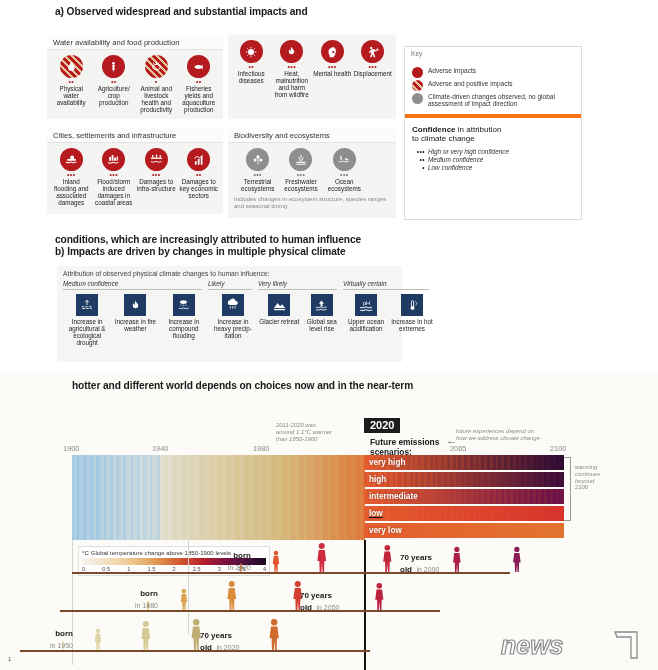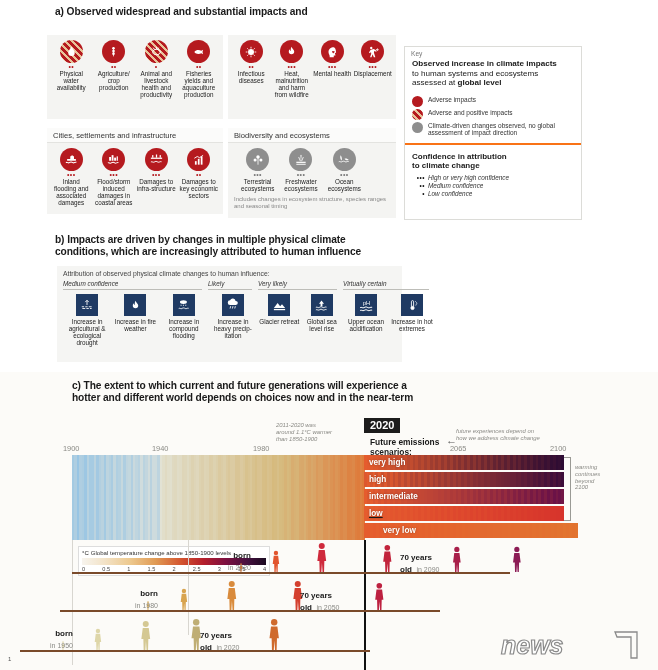--- a/index.html
+++ b/index.html
@@ -26,21 +26,21 @@
   .note{font-size:6px;line-height:7px;color:#888;padding:1px 6px 4px 6px;font-style:normal;}
 
   
   #key{position:absolute;left:404px;top:46px;width:176px;height:172px;background:#fff;border:1px solid #dcdcd8;}
   #key .kh{font-size:6.6px;color:#777;padding:3px 0 2px 6px;}
   #key .kt{font-size:8.1px;line-height:9.6px;padding:0 6px 0 7px;}
   #key .kt b{font-weight:bold;}
   .krow{display:flex;align-items:flex-start;padding:2px 6px 0 7px;}
   .kdisc{width:11px;height:11px;border-radius:50%;flex:0 0 11px;margin-right:5px;}
   .klab{font-size:6.5px;line-height:7.4px;color:#333;}
-  .kconf{font-size:8px;line-height:9.4px;padding:7px 6px 0 7px;border-top:2px solid #f97316;margin-top:6px;font-weight:bold;}
+  .kconf{font-size:8px;line-height:9.4px;padding:7px 6px 0 7px;border-top:4px solid #f97316;margin-top:6px;}
   .crow{font-size:6.4px;line-height:8px;color:#333;font-style:italic;padding-left:7px;}
   .crow i.d{font-style:normal;color:#111;letter-spacing:0.5px;display:inline-block;width:13px;text-align:right;margin-right:3px;}
 
   
   .bicon{width:22px;height:22px;background:#1f3a63;margin:0 auto 2px auto;display:flex;align-items:center;justify-content:center;}
   .conf-lab{font-size:6.4px;font-style:italic;color:#333;}
 
   
   #cwrap{position:absolute;left:0;top:372px;width:658px;height:298px;background:#fcfbf8;}
   .stripes{position:absolute;display:flex;}
@@ -60,20 +60,21 @@
   #wm{position:absolute;left:497px;top:628px;width:150px;height:34px;}
 </style>
 </head>
 <body>
 
 <div style="position:absolute;left:55px;top:6px;width:420px;" class="sec-title">
   <div>a) Observed widespread and substantial impacts and</div>
 </div>
 
 <div class="panel" style="left:47px;top:35px;width:176px;height:84px;">
+  <div class="panel-head">Water availability and food production</div>
   <div class="icons">
     <div class="icell">
       <div class="disc d-stripe">
         <svg width="13" height="13" viewBox="0 0 24 24">
             <path d="M12 3c4 6 6 8.5 6 11.5A6 6 0 016 14.5C6 11.5 8 9 12 3z" fill="#fff"></path>
           </svg>
       </div>
       <div class="dots">••</div>
       <div class="cap">Physical water availability</div>
     </div>
@@ -266,25 +267,20 @@
       </div>
       <div class="dots g">•••</div>
       <div class="cap">Ocean ecosystems</div>
     </div>
   </div>
   <div class="note">Includes changes in ecosystem structure, species ranges and seasonal timing</div>
 </div>
 
 <div id="key">
   <div class="kh">Key</div>
-  <div class="kt">
-    <b>Observed increase in climate impacts</b><br>
-    <span>to human systems and ecosystems</span><br>
-    <span>assessed at </span><b>global level</b>
-  </div>
   <div style="height:6px;"></div>
   <div class="krow">
     <div class="kdisc d-red"></div>
     <div class="klab">Adverse impacts</div>
   </div>
   <div class="krow">
     <div class="kdisc d-stripe"></div>
     <div class="klab">Adverse and positive impacts</div>
   </div>
   <div class="krow">
@@ -295,22 +291,22 @@
     <b>Confidence</b><span> in attribution</span><br>
     <span>to climate change</span>
   </div>
   <div style="height:4px;"></div>
   <div class="crow"><i class="d">•••</i><span>High or very high confidence</span></div>
   <div class="crow"><i class="d">••</i><span>Medium confidence</span></div>
   <div class="crow"><i class="d">•</i><span>Low confidence</span></div>
 </div>
 
 <div style="position:absolute;left:55px;top:234px;width:420px;" class="sec-title">
+  <div>conditions, which are increasingly attributed to human influence</div>
   <div>b) Impacts are driven by changes in multiple physical climate</div>
-  <div>conditions, which are increasingly attributed to human influence</div>
 </div>
 
 <div class="panel" style="left:57px;top:266px;width:345px;height:96px;background:#f5f5f3;">
   <div style="font-size:6.8px;color:#444;padding:4px 0 3px 6px;">Attribution of observed physical climate changes to human influence:</div>
   <div style="display:flex;position:relative;">
     <div style="flex:0 0 145px;padding-left:6px;">
       <div class="conf-lab">Medium confidence</div>
       <div style="height:1px;background:#bdbdb8;margin:2px 6px 4px 0;"></div>
       <div style="display:flex;">
         <div class="icell">
@@ -412,21 +408,20 @@
           </div>
           <div class="cap">Increase in hot extremes</div>
         </div>
       </div>
     </div>
   </div>
 </div>
 
 <div id="cwrap">
   <div style="position:absolute;left:72px;top:8px;width:430px;" class="sec-title">
-    <div>c) The extent to which current and future generations will experience a</div>
     <div>hotter and different world depends on choices now and in the near-term</div>
   </div>
 
   <div class="ann" style="left:276px;top:50px;position:absolute;width:90px;">
     <div>2011-2020 was</div>
     <div>around 1.1°C warmer</div>
     <div>than 1850-1900</div>
   </div>
 
   <div class="badge2020" style="left:364px;top:46px;">2020</div>
@@ -865,21 +860,21 @@
             <i style="flex: 1 1 0%; height: 100%; background: rgb(216, 55, 44);"></i>
             <i style="flex: 1 1 0%; height: 100%; background: rgb(216, 55, 44);"></i>
             <i style="flex: 1 1 0%; height: 100%; background: rgb(216, 54, 44);"></i>
             <i style="flex: 1 1 0%; height: 100%; background: rgb(216, 54, 44);"></i>
             <i style="flex: 1 1 0%; height: 100%; background: rgb(215, 53, 44);"></i>
             <i style="flex: 1 1 0%; height: 100%; background: rgb(215, 53, 44);"></i>
             <i style="flex: 1 1 0%; height: 100%; background: rgb(215, 52, 44);"></i>
           </div>
           <span>low</span>
         </div>
-        <div class="scen" style="left: 364px; top: 151.4px; width: 200px; padding-left: 14px;">
+        <div class="scen" style="left: 364px; top: 151.4px; width: 200px;">
           <div style="position: absolute; inset: 0px; display: flex;">
             <i style="flex: 1 1 0%; height: 100%; background: rgb(229, 93, 46);"></i>
             <i style="flex: 1 1 0%; height: 100%; background: rgb(229, 92, 46);"></i>
             <i style="flex: 1 1 0%; height: 100%; background: rgb(229, 94, 46);"></i>
             <i style="flex: 1 1 0%; height: 100%; background: rgb(229, 92, 46);"></i>
             <i style="flex: 1 1 0%; height: 100%; background: rgb(229, 95, 46);"></i>
             <i style="flex: 1 1 0%; height: 100%; background: rgb(229, 92, 46);"></i>
             <i style="flex: 1 1 0%; height: 100%; background: rgb(229, 95, 46);"></i>
             <i style="flex: 1 1 0%; height: 100%; background: rgb(229, 93, 46);"></i>
             <i style="flex: 1 1 0%; height: 100%; background: rgb(228, 96, 46);"></i>

